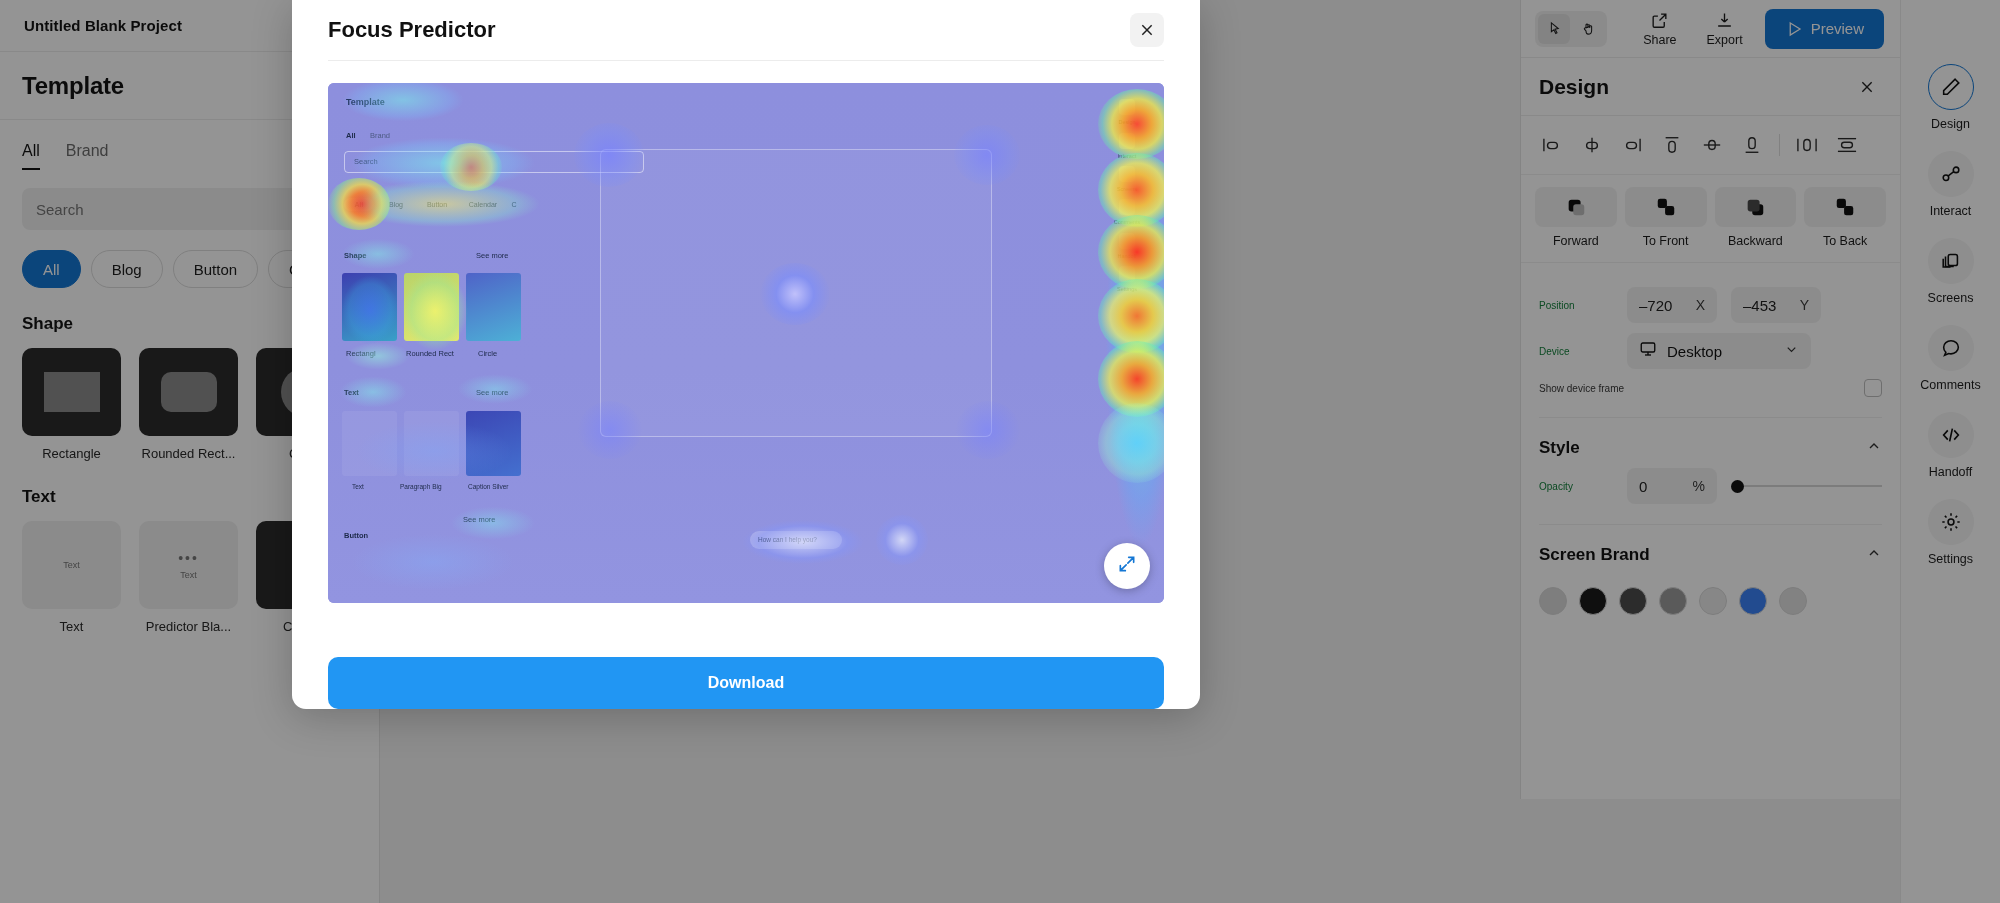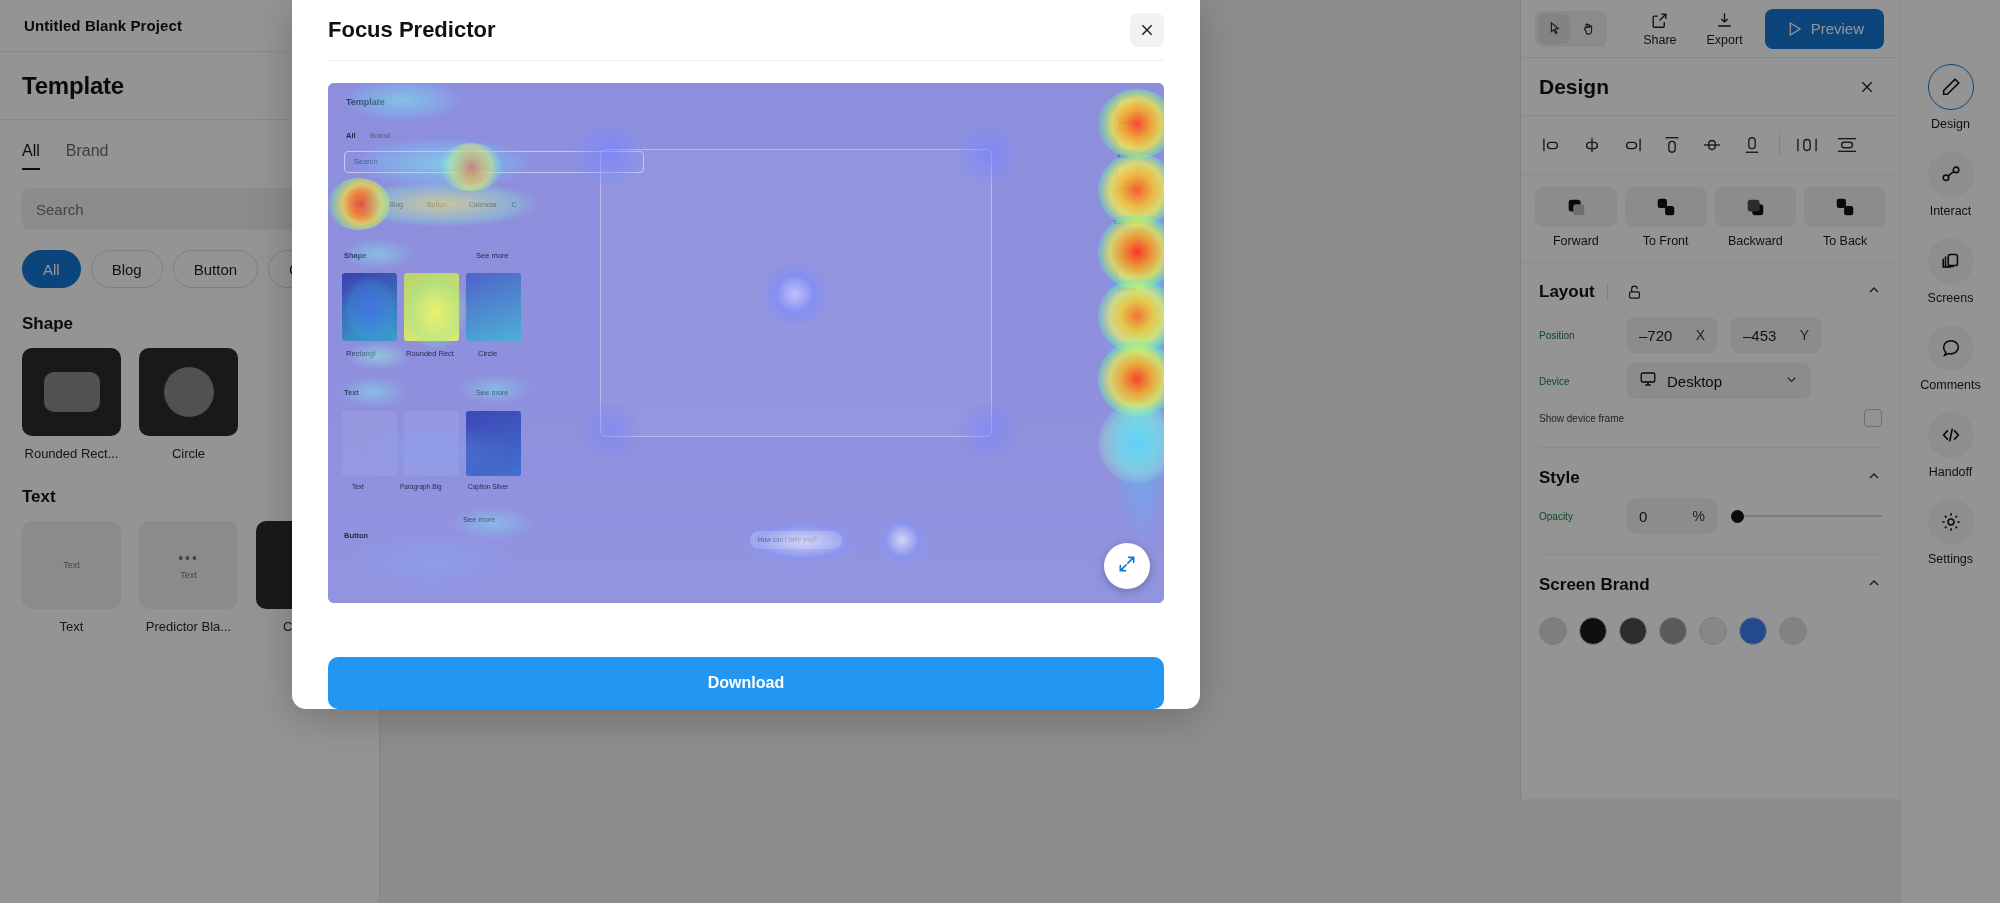--- a/index.html
+++ b/index.html
@@ -193,20 +193,26 @@
         <div class="chip">Calendar</div>
       </div>
 
       <div class="sec-head">
         <h3>Shape</h3>
         <div class="sec-more">See more</div>
       </div>
       <div class="grid">
         <div class="cell">
           <div class="thumb">
+              <div class="sh-rect"></div>
+            </div>
+          <div class="cap">Rectangle</div>
+        </div>
+        <div class="cell">
+          <div class="thumb">
               <div class="sh-rrect"></div>
             </div>
           <div class="cap">Rounded Rect...</div>
         </div>
         <div class="cell">
           <div class="thumb">
               <div class="sh-circle"></div>
             </div>
           <div class="cap">Circle</div>
         </div>
@@ -378,37 +384,20 @@
               <svg width="22" height="22" viewBox="0 0 24 24">
                   <rect x="11" y="11" width="10" height="10" rx="2.5" fill="#111"></rect>
                   <rect x="3" y="3" width="10" height="10" rx="2.5" fill="#111"></rect>
                 </svg>
             </div>
             <span>To Back</span>
           </div>
         </div>
 
         <div class="sec">
-          <div class="sec-title-row">
-            <div class="sec-title-left">
-              <span class="sec-title">Layout</span>
-              <span class="sec-div"></span>
-              <span class="lock-btn">
-                <svg width="17" height="17" viewBox="0 0 24 24" fill="none" stroke="#1d1d1d" stroke-width="1.7">
-                    <rect x="5" y="11" width="14" height="9" rx="2"></rect>
-                    <path d="M8 11V7a4 4 0 018 0"></path>
-                  </svg>
-              </span>
-            </div>
-            <span class="caret">
-              <svg width="16" height="16" viewBox="0 0 24 24" fill="none" stroke="#333" stroke-width="2">
-                  <path d="M6 15l6-6 6 6"></path>
-                </svg>
-            </span>
-          </div>
 
           <div class="prop-row">
             <div class="prop-label">Position</div>
             <div class="field">
               <input value="–720" style="">
               <span class="unit">X</span>
             </div>
             <div class="field gap">
               <input value="–453" style="">
               <span class="unit">Y</span>

